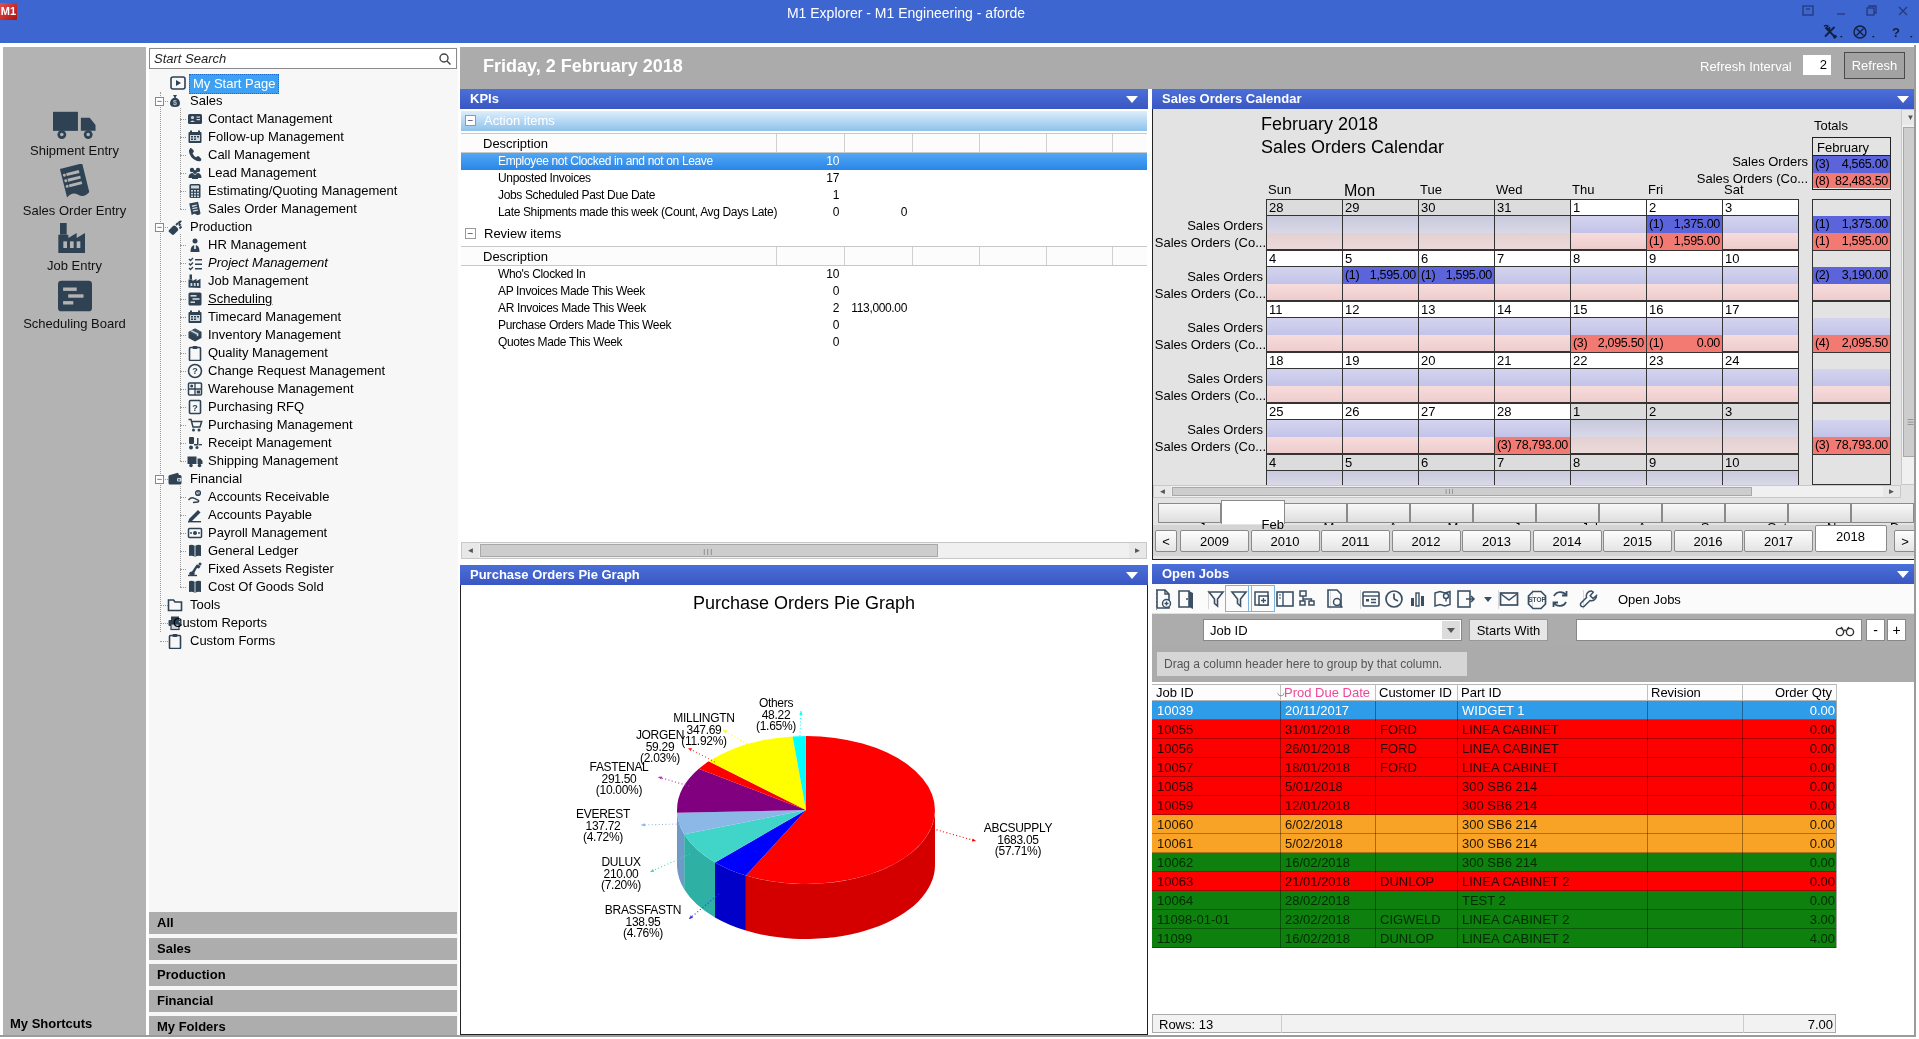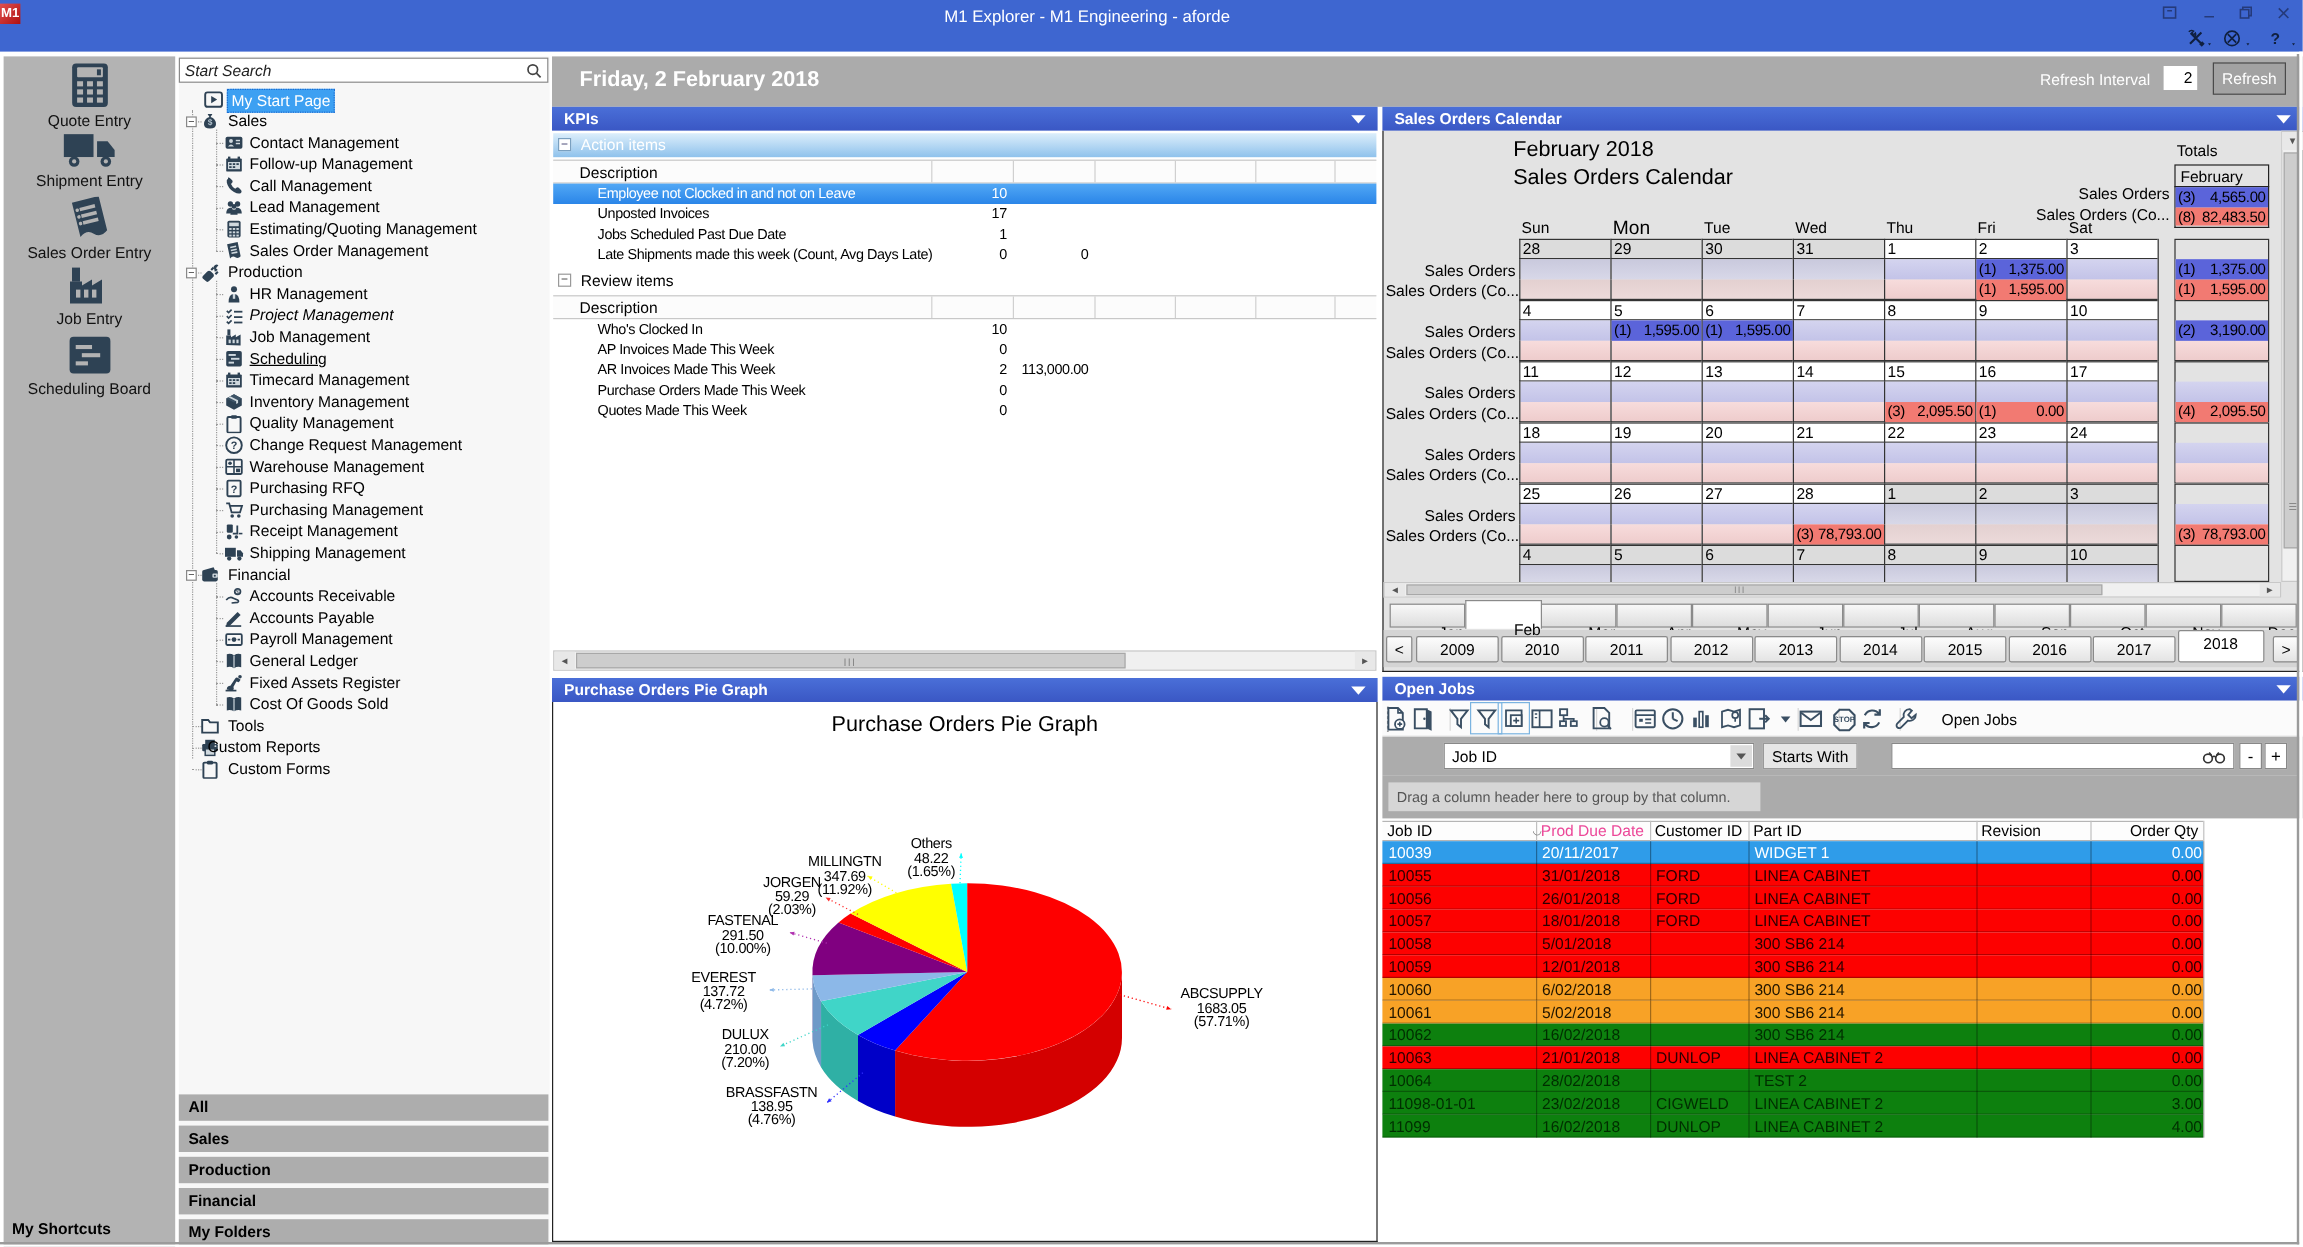--- a/index.html
+++ b/index.html
@@ -76,39 +76,20 @@
       <rect x="11.5" y="11" width="3" height="3.5" transform="rotate(45 13 12.7)" fill="#10203f" stroke="none"></rect>
       <path d="M18 12 l2.5 0 -1.25 2 z" fill="#10203f" stroke="none"></path>
       <circle cx="38" cy="8" r="6"></circle>
         <path d="M34.5 4.5 l7 7 m0 -7 l-7 7"></path>
       <path d="M50 12 l2.5 0 -1.25 2 z" fill="#10203f" stroke="none"></path>
       <text x="70" y="13" font-size="13" font-weight="bold" fill="#10203f" stroke="none">?</text>
       <path d="M88 12 l2.5 0 -1.25 2 z" fill="#10203f" stroke="none"></path>
     </svg>
   </div>
   <div class="abs" id="sidebar"></div>
-  <div class="abs sbitem" style="left:3px;top:52px;">
-    <svg class="sbicon" width="40" height="38" viewBox="0 0 24 23">
-        <rect x="3" y="0.5" width="18" height="22" rx="2" fill="#2e4254"></rect>
-        <rect x="5.5" y="2.5" width="13" height="5" rx="0.5" fill="#b3b3b3"></rect>
-        <rect x="15.5" y="3.5" width="2" height="3" fill="#2e4254"></rect>
-        <g fill="#b3b3b3">
-          <rect x="5.5" y="9.5" width="3" height="2.6"></rect>
-          <rect x="10.5" y="9.5" width="3" height="2.6"></rect>
-          <rect x="15.5" y="9.5" width="3" height="2.6"></rect>
-          <rect x="5.5" y="13.6" width="3" height="2.6"></rect>
-          <rect x="10.5" y="13.6" width="3" height="2.6"></rect>
-          <rect x="15.5" y="13.6" width="3" height="2.6"></rect>
-          <rect x="5.5" y="17.7" width="3" height="2.6"></rect>
-          <rect x="10.5" y="17.7" width="3" height="2.6"></rect>
-          <rect x="15.5" y="17.7" width="3" height="2.6"></rect>
-        </g>
-      </svg>
-    Quote Entry
-  </div>
   <div class="abs sbitem" style="left:3px;top:110px;">
     <svg class="sbicon" width="44" height="30" viewBox="0 0 30 20">
         <rect x="0" y="1" width="17" height="13" fill="#2e4254"></rect>
         <path d="M19 5 h6 l4 5 v4 h-10 z" fill="#2e4254"></path>
         <circle cx="6" cy="16.5" r="3" fill="#2e4254"></circle>
         <circle cx="6" cy="16.5" r="1.2" fill="#b3b3b3"></circle>
         <circle cx="24" cy="16.5" r="3" fill="#2e4254"></circle>
         <circle cx="24" cy="16.5" r="1.2" fill="#b3b3b3"></circle>
       </svg>
     Shipment Entry
@@ -1161,19 +1142,25 @@
   <div class="abs" style="left:133px;top:347px;font-size:13px;color:#002d00;">16/02/2018</div>
   <div class="abs" style="left:228px;top:347px;font-size:13px;color:#002d00;">DUNLOP</div>
   <div class="abs" style="left:310px;top:347px;font-size:13px;color:#002d00;">LINEA CABINET 2</div>
   <div class="abs" style="left:595px;top:347px;width:88px;text-align:right;font-size:13px;color:#002d00;">4.00</div>
   <div class="abs" style="left:128px;top:345px;width:1px;height:19px;background:rgba(0,0,0,0.35);"></div>
   <div class="abs" style="left:223px;top:345px;width:1px;height:19px;background:rgba(0,0,0,0.35);"></div>
   <div class="abs" style="left:305px;top:345px;width:1px;height:19px;background:rgba(0,0,0,0.35);"></div>
   <div class="abs" style="left:495px;top:345px;width:1px;height:19px;background:rgba(0,0,0,0.35);"></div>
   <div class="abs" style="left:590px;top:345px;width:1px;height:19px;background:rgba(0,0,0,0.35);"></div>
   <div class="abs" style="left:684px;top:345px;width:1px;height:19px;background:rgba(0,0,0,0.35);"></div>
+  <div class="abs" style="left:0;top:430px;width:684px;height:19px;background:#f2f2f2;border:1px solid #aaa;font-size:13px;">
+        <span style="position:absolute;left:6px;top:2px;">Rows: 13</span>
+        <span style="position:absolute;left:495px;top:2px;width:185px;text-align:right;">7.00</span>
+        <i style="position:absolute;left:128px;top:0;width:1px;height:18px;background:#ccc;"></i>
+        <i style="position:absolute;left:590px;top:0;width:1px;height:18px;background:#ccc;"></i>
+      </div>
   </div>
 
   <div class="abs" style="left:0;top:1035px;width:1916px;height:2px;background:#9b9b9b;z-index:50;"></div>
   <div class="abs" style="left:1914px;top:45px;width:2px;height:992px;background:#9b9b9b;z-index:50;"></div>
   <div class="abs" style="left:1916px;top:43px;width:3px;height:996px;background:#fff;z-index:49;"></div>
   <div class="abs" style="left:0;top:1037px;width:1919px;height:2px;background:#fff;z-index:49;"></div>
 </div>
 
 </body></html>

